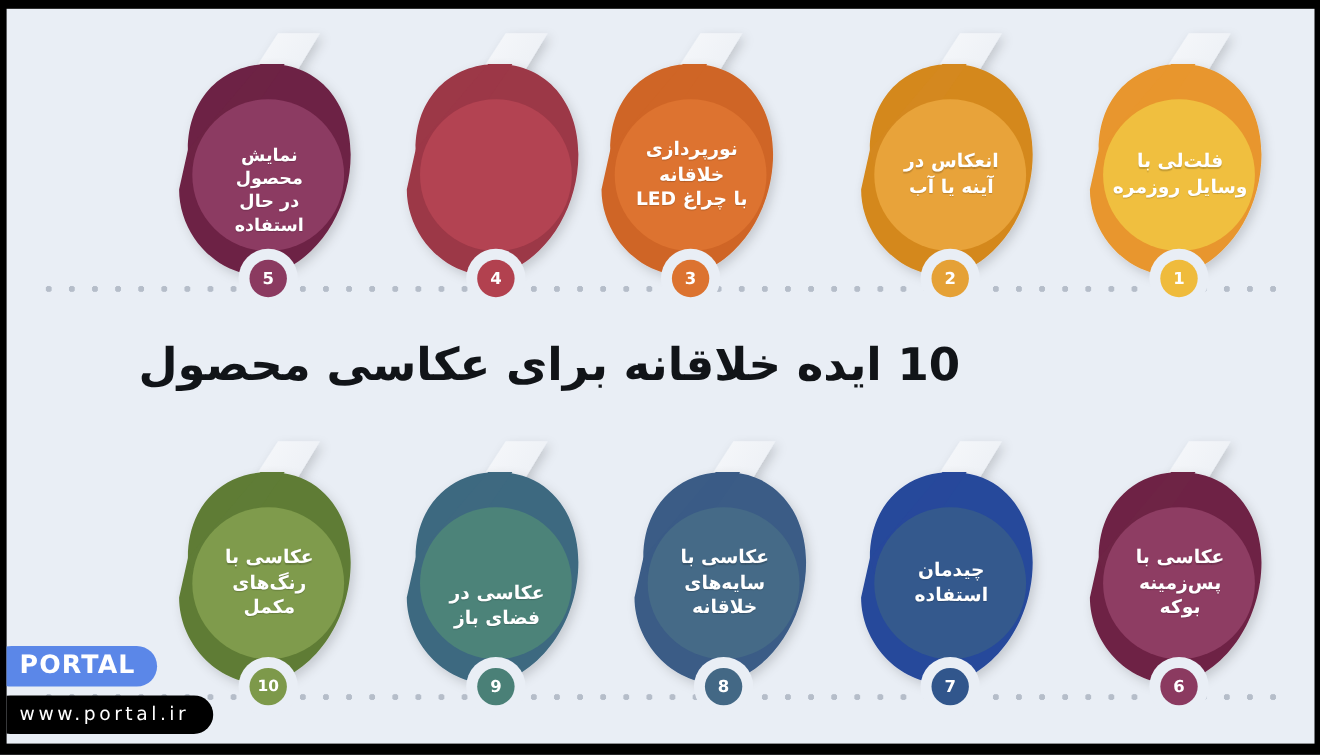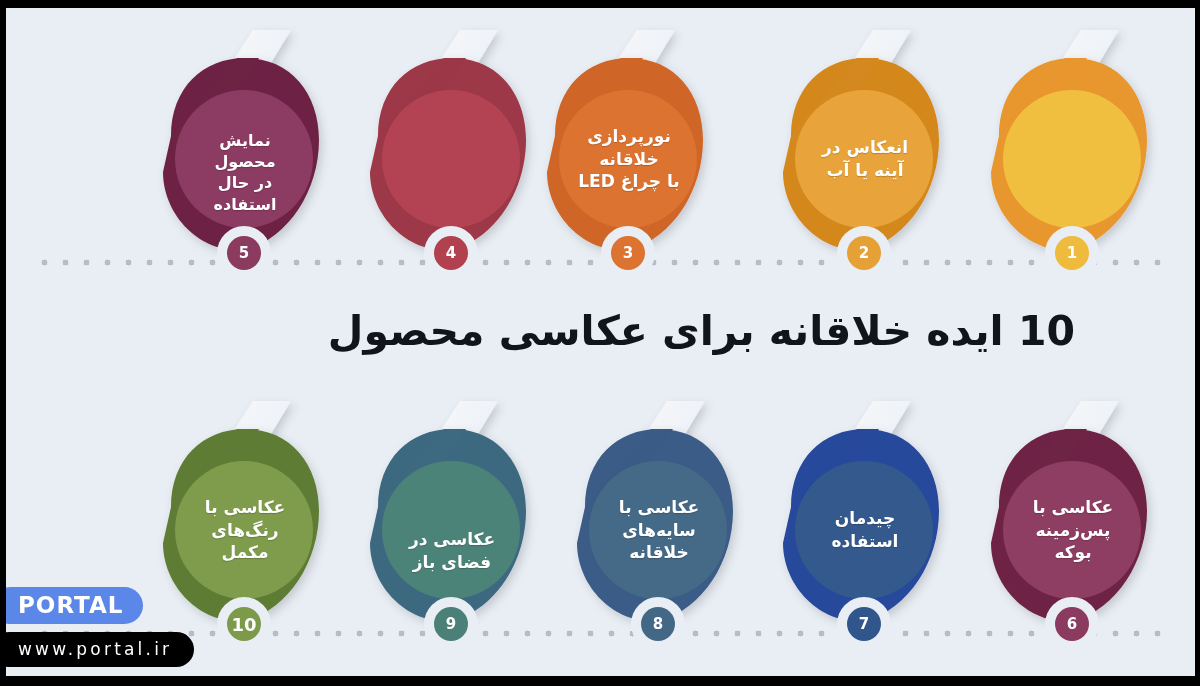--- a/index.html
+++ b/index.html
@@ -72,39 +72,39 @@
     width:34px; height:34px;
     border-radius:50%;
     left:86px; top:188px;
     color:#fff;
     font-size:15px;
     font-weight:bold;
     display:flex; align-items:center; justify-content:center;
     z-index:6;
     font-family:"DejaVu Sans","Liberation Sans",sans-serif;
   }
-  .badge.small { font-size:18px; }
+  .badge.small { font-size:14px; }
 
   
   .rail {
     position:absolute;
     height:7px;
     background-image:radial-gradient(circle, #b5bdc9 2.9px, rgba(0,0,0,0) 3.1px);
     background-size:21px 7px;
     background-repeat:repeat-x;
     background-position:0 0;
     z-index:1;
   }
 
   
   #title {
     position:absolute;
     left:0; right:0;
     top:298px;
-    text-align:right;
+    text-align:left;
     direction:rtl;
     color:#111418;
     font-weight:bold;
     font-size:41px;
     line-height:1.25;
     z-index:3;
     padding:0 120px;
   }
 
   
@@ -155,20 +155,22 @@
                   <stop offset="0%" stop-color="#ffffff"></stop>
                   <stop offset="100%" stop-color="#dfe5ee"></stop>
                 </linearGradient>
               </defs>
               <path d="M 24 118 L 112 -18 L 150 -18 L 54 140 Z" fill="url(#gsh1)" filter="url(#sh1)"></path>
               <path d="M 30 88 C 30 40 62 10 104 10 C 150 10 178 46 178 92 C 178 142 148 190 104 202 C 58 206 22 166 22 124 Z" fill="#e8962d" filter="url(#sh1)"></path>
               <path d="M 30 88 L 96 10 L 118 10 L 40 124 Z" fill="#e8962d"></path>
             </svg>
           </div>
           <div class="circle" style="background: rgb(240, 191, 63);"></div>
+          <div class="label" style="top: 88.4px;">فلت‌لی با
+وسایل روزمره</div>
           <div class="notch"></div>
           <div class="badge" style="background: rgb(239, 187, 60);">1</div>
         </div>
         <div class="item" style="left: 755px; top: 40px;">
           <div class="petal-wrap">
             <svg viewBox="0 0 200 215">
               <defs>
                 <filter id="sh2" x="-40%" y="-40%" width="190%" height="190%">
                   <feDropShadow dx="3" dy="4" stdDeviation="5" flood-color="#000" flood-opacity="0.16"></feDropShadow>
                 </filter>

